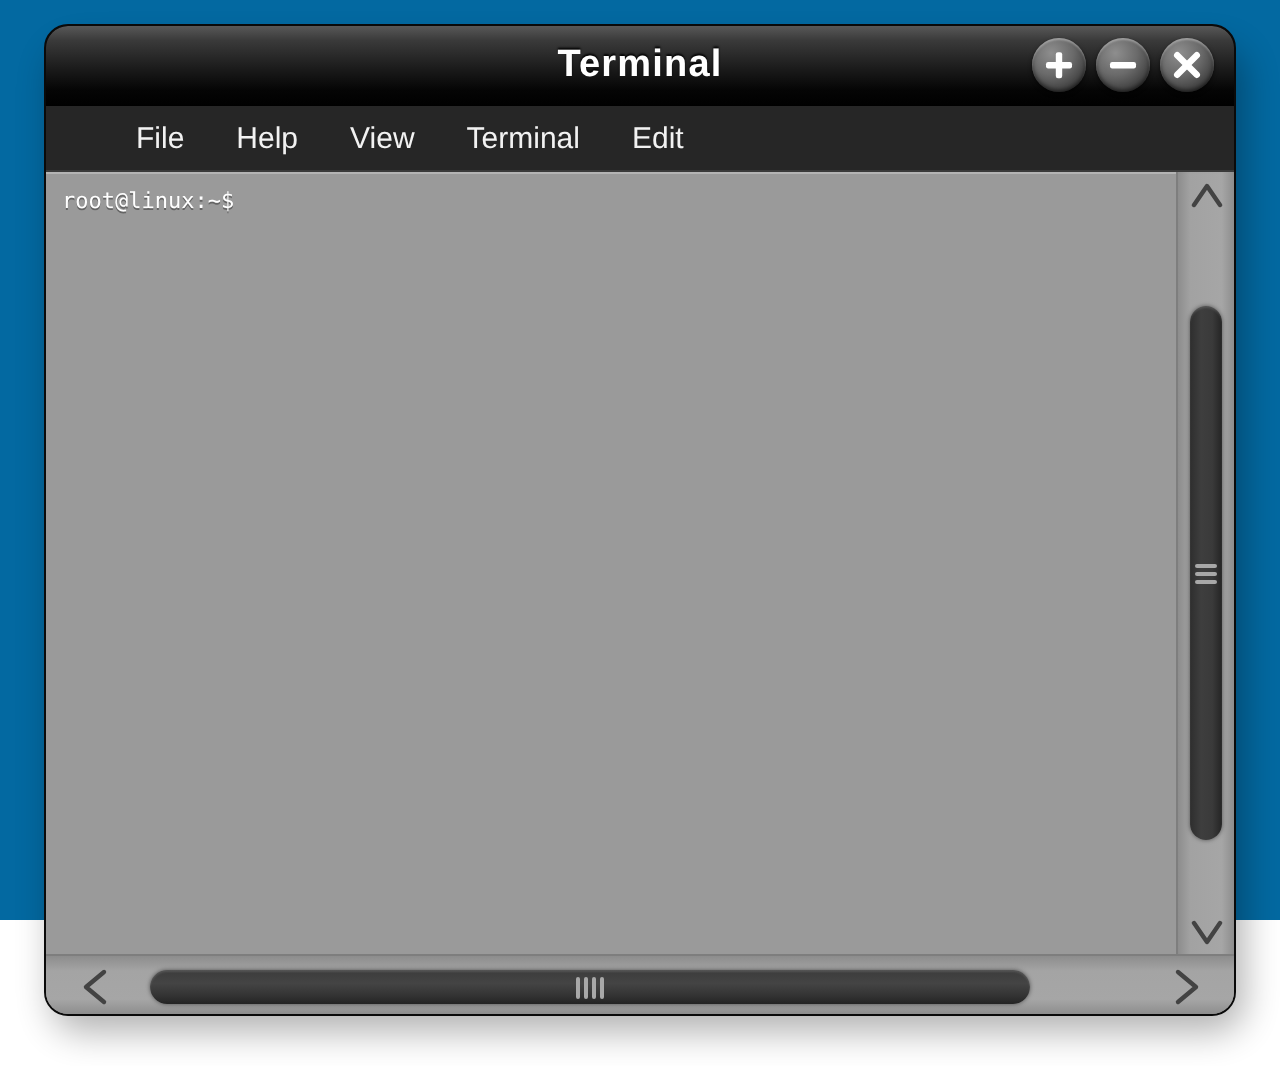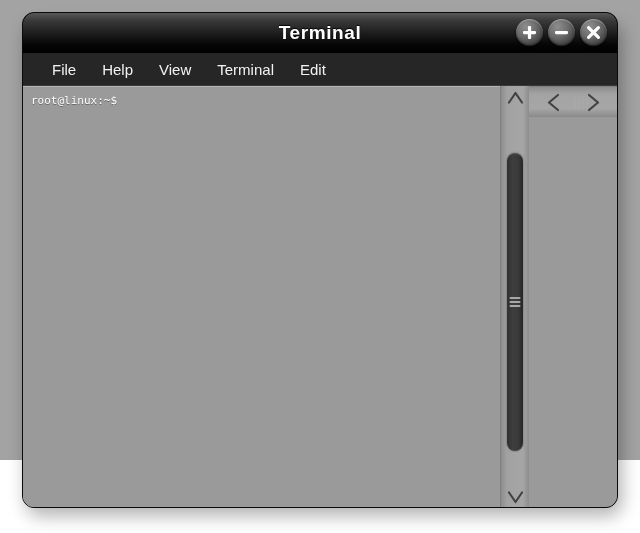--- a/index.html
+++ b/index.html
@@ -9,21 +9,21 @@
     height: 533px;
     background: #ffffff;
     overflow: hidden;
     font-family: "Liberation Sans", sans-serif;
   }
 
   #root {
     position: relative;
     width: 640px;
     height: 460px;
-    background: #a3a3a3;
+    background: #0369a1;
   }
 
   
   .window-shadow {
     position: absolute;
     left: 26px;
     top: 24px;
     width: 596px;
     height: 492px;
     border-radius: 14px;
@@ -93,39 +93,39 @@
     cursor: pointer;
   }
   .win-btn svg { position: absolute; left: 0; top: 0; }
 
   
   .menubar {
     height: 32px;
     background: #262626;
     display: flex;
     align-items: center;
-    padding-left: 16px;
+    padding-left: 32px;
     border-bottom: 1px solid #3a3a3a;
   }
 
   .menu-item {
     color: #f2f2f2;
     font-size: 15px;
     padding: 2px 13px;
     cursor: pointer;
     white-space: nowrap;
   }
 
   
   .body-area {
     position: relative;
     height: 422px;
     background: #9a9a9a;
     display: flex;
-    flex-direction: row;
+    flex-direction: column;
     justify-content: space-between;
   }
 
   .row-main {
     display: flex;
     flex: 1;
     min-height: 0;
   }
 
   .terminal-screen {

